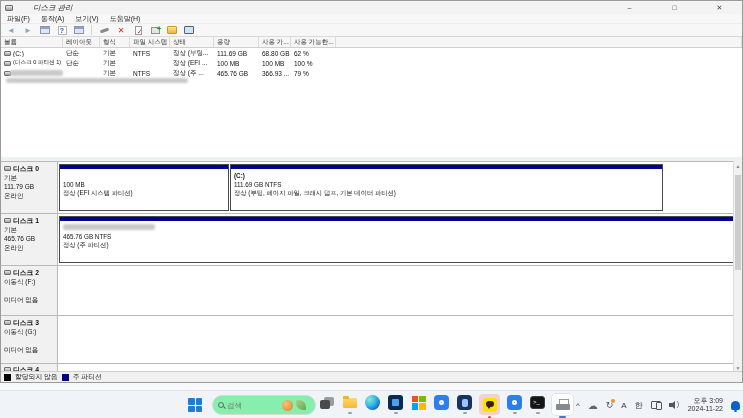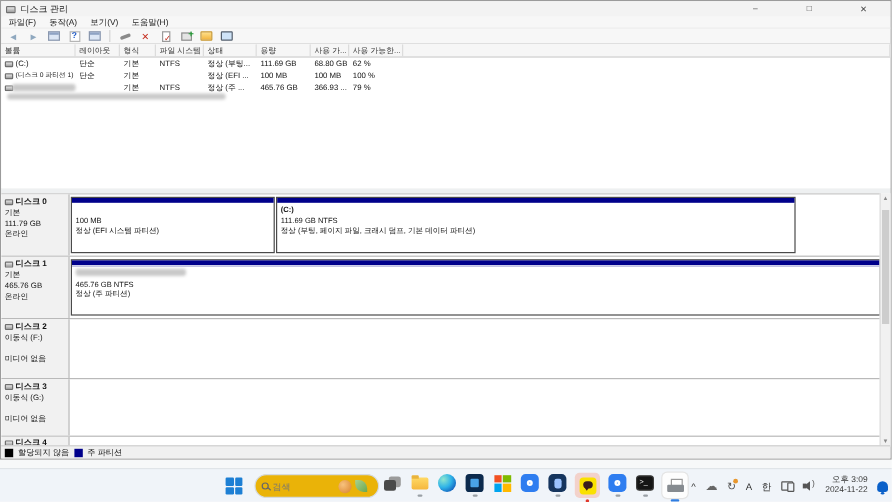--- a/index.html
+++ b/index.html
@@ -4,21 +4,21 @@
 <style>
   * { margin:0; padding:0; box-sizing:border-box; }
   html,body { width:743px; height:418px; overflow:hidden; background:#f7f8f9;
     font-family:"Liberation Sans","DejaVu Sans",sans-serif; }
 
   
   .window { position:absolute; left:0; top:0; width:743px; height:383px;
     background:#fff; border:1px solid #9b9b9b; }
   .titlebar { position:absolute; left:0; top:0; right:0; height:13px; background:#f3f3f3;
     display:flex; align-items:center; padding-left:4px; }
-  .title-text { font-size:7.5px; color:#222; margin-left:4px; }
+  .title-text { font-size:7.5px; color:#222; margin-left:20px;font-style:italic; }
   .win-controls { position:absolute; right:0; top:0; height:13px; display:flex; }
   .wc { width:45px; height:13px; font-size:7px; color:#444; display:flex;
     align-items:center; justify-content:center; }
   .drive-ico { display:inline-block; width:8px; height:6px;
     background:linear-gradient(#e8e8e8,#9f9f9f); border:1px solid #6f6f6f; border-radius:1px; }
   .drive-ico.small { width:7px; height:5px; }
 
   .menubar { position:absolute; left:0; top:13px; right:0; height:10px; background:#f7f7f7;
     display:flex; align-items:center; gap:11px; padding-left:6px; font-size:7px; color:#222;
     border-bottom:1px solid #ececec; }
@@ -81,21 +81,21 @@
     font-size:6.8px; color:#111; }
   .sq { width:7px; height:7px; display:inline-block; }
   .sq-black { background:#000; } .sq-navy { background:#00008b; }
 
   
   .taskbar { position:absolute; left:0; top:390px; width:743px; height:28px; background:#f0f4f9;
     border-top:1px solid #e0e4e8; }
   .tb-start { position:absolute; left:188px; top:7px; width:14px; height:14px; display:grid;
     grid-template-columns:1fr 1fr; grid-template-rows:1fr 1fr; gap:1px; }
   .tb-start i { background:#1d7fd4; border-radius:1px; }
-  .searchbox { position:absolute; left:212px; top:4px; width:104px; height:20px; background:#eab308;
+  .searchbox { position:absolute; left:212px; top:4px; width:104px; height:20px; background:#86efac;
     border:1px solid #d5dade; border-radius:10px; display:flex; align-items:center; padding:0 5px; gap:3px; }
   .glyph-search { width:6px; height:6px; border:1px solid #666; border-radius:50%; position:relative; flex:none; }
   .glyph-search:after { content:""; position:absolute; width:3px; height:1px; background:#666;
     transform:rotate(45deg); right:-3px; bottom:-1px; }
   .searchbox input { border:none; outline:none; width:52px; font-size:7.5px; color:#555;
     font-family:"Liberation Sans","DejaVu Sans",sans-serif; background:transparent; }
   .hl-img1 { width:11px; height:11px; border-radius:50%; flex:none;
     background:radial-gradient(circle at 35% 35%, #f7c27e, #d9822b); }
   .hl-img2 { width:10px; height:10px; flex:none; background:linear-gradient(135deg,#a9d18e,#6aa84f);
     border-radius:0 70% 0 70%; }

